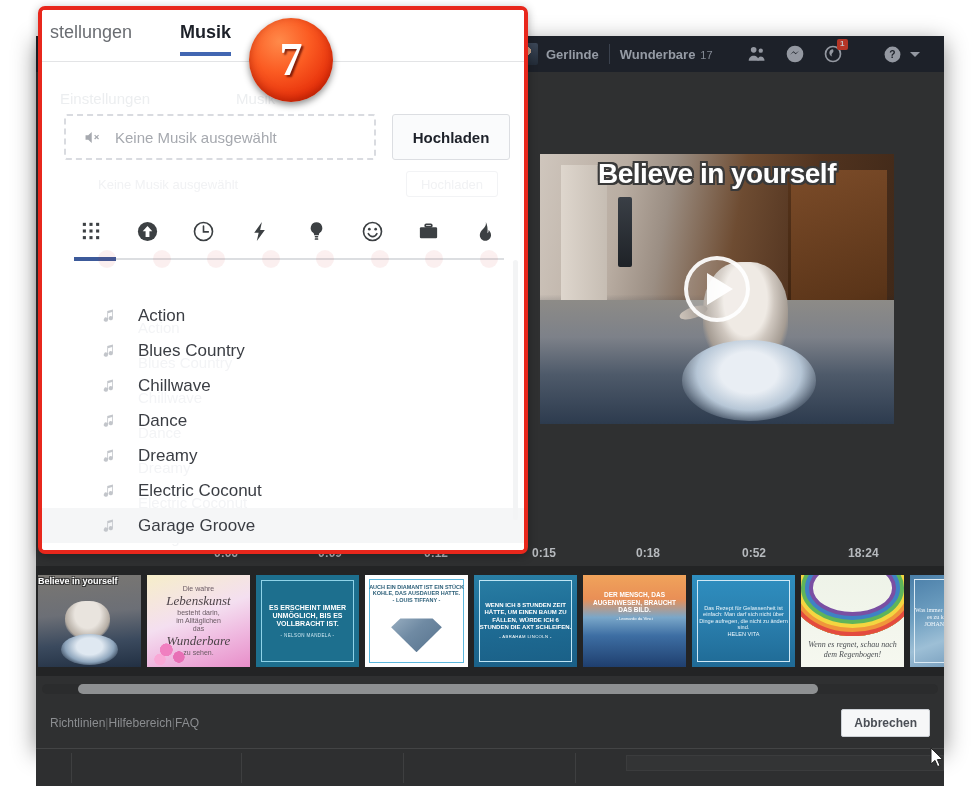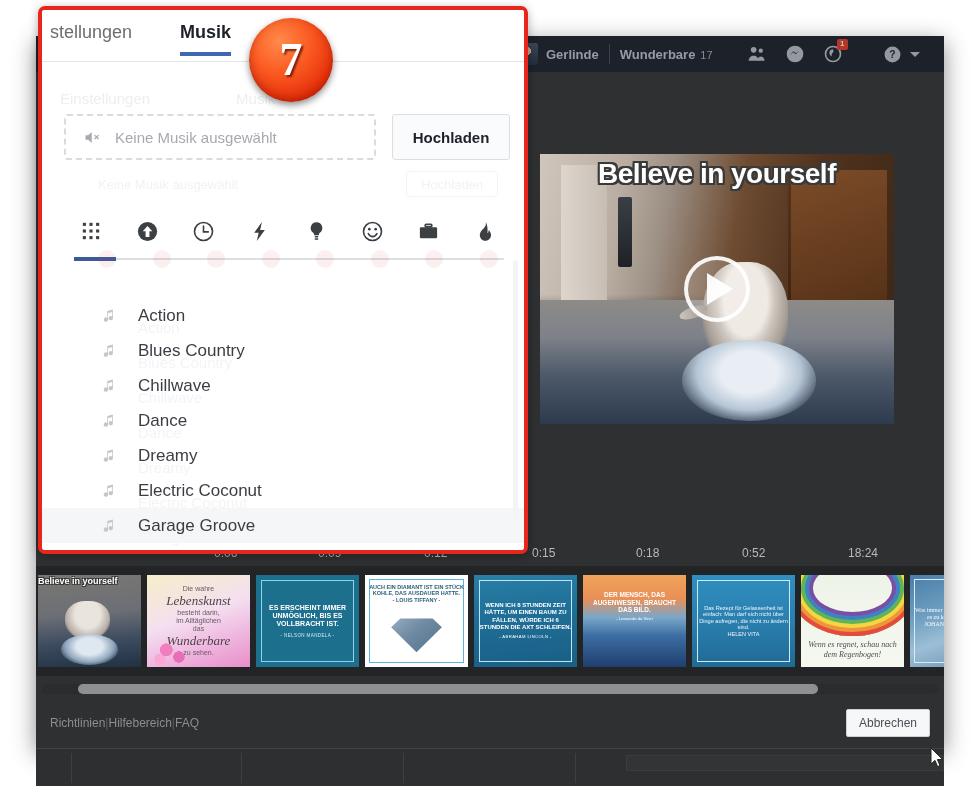--- a/index.html
+++ b/index.html
@@ -118,21 +118,21 @@
   }
   .play-btn .tri {
     width:0; height:0; margin-left:6px;
     border-top:16px solid transparent; border-bottom:16px solid transparent;
     border-left:26px solid rgba(255,255,255,.95);
   }
 
   
   .ruler {
     position:absolute; left:0; top:500px; width:720px; height:34px;
-    color:#b6b9bd; font-size:12px;
+    color:#b6b9bd; font-size:12px;font-weight:bold;
   }
   .ruler .tick { position:absolute; top:10px; white-space:nowrap; }
 
   
   .strip {
     position:absolute; left:0; top:530px; width:908px; height:110px;
     background:#232425; display:flex; align-items:center; gap:6px;
     padding: 0 2px; overflow:hidden;
   }
   .thumb {
@@ -206,21 +206,21 @@
   
   .footer {
     position:absolute; left:0; bottom:0; width:908px; height:50px;
     background:#2f3031; display:flex; align-items:center; padding:0 14px;
   }
   .links { display:flex; align-items:center; color:#8b8d90; font-size:12px; }
   .links a { color:#8b8d90; text-decoration:none; }
   .links .bar { color:#5b5d60; }
   .actions { margin-left:auto; display:flex; align-items:center; gap:8px; }
   .btn {
-    font-size:12px; font-weight:normal; border-radius:2px; padding:6px 12px;
+    font-size:12px; font-weight:bold; border-radius:2px; padding:6px 12px;
     border:1px solid #9097a4; cursor:pointer; line-height:1.2;
   }
   .btn-cancel { background:#f6f7f8; color:#4b4f56; border-color:#ccd0d5; }
   .btn-primary { background:#4267b2; color:#fff; border-color:#3b5998; }
 
   
   .taskbar {
     position:absolute; left:36px; top:748px; width:908px; height:38px;
     background:#2e2f30; border-top:1px solid #434445;
   }

